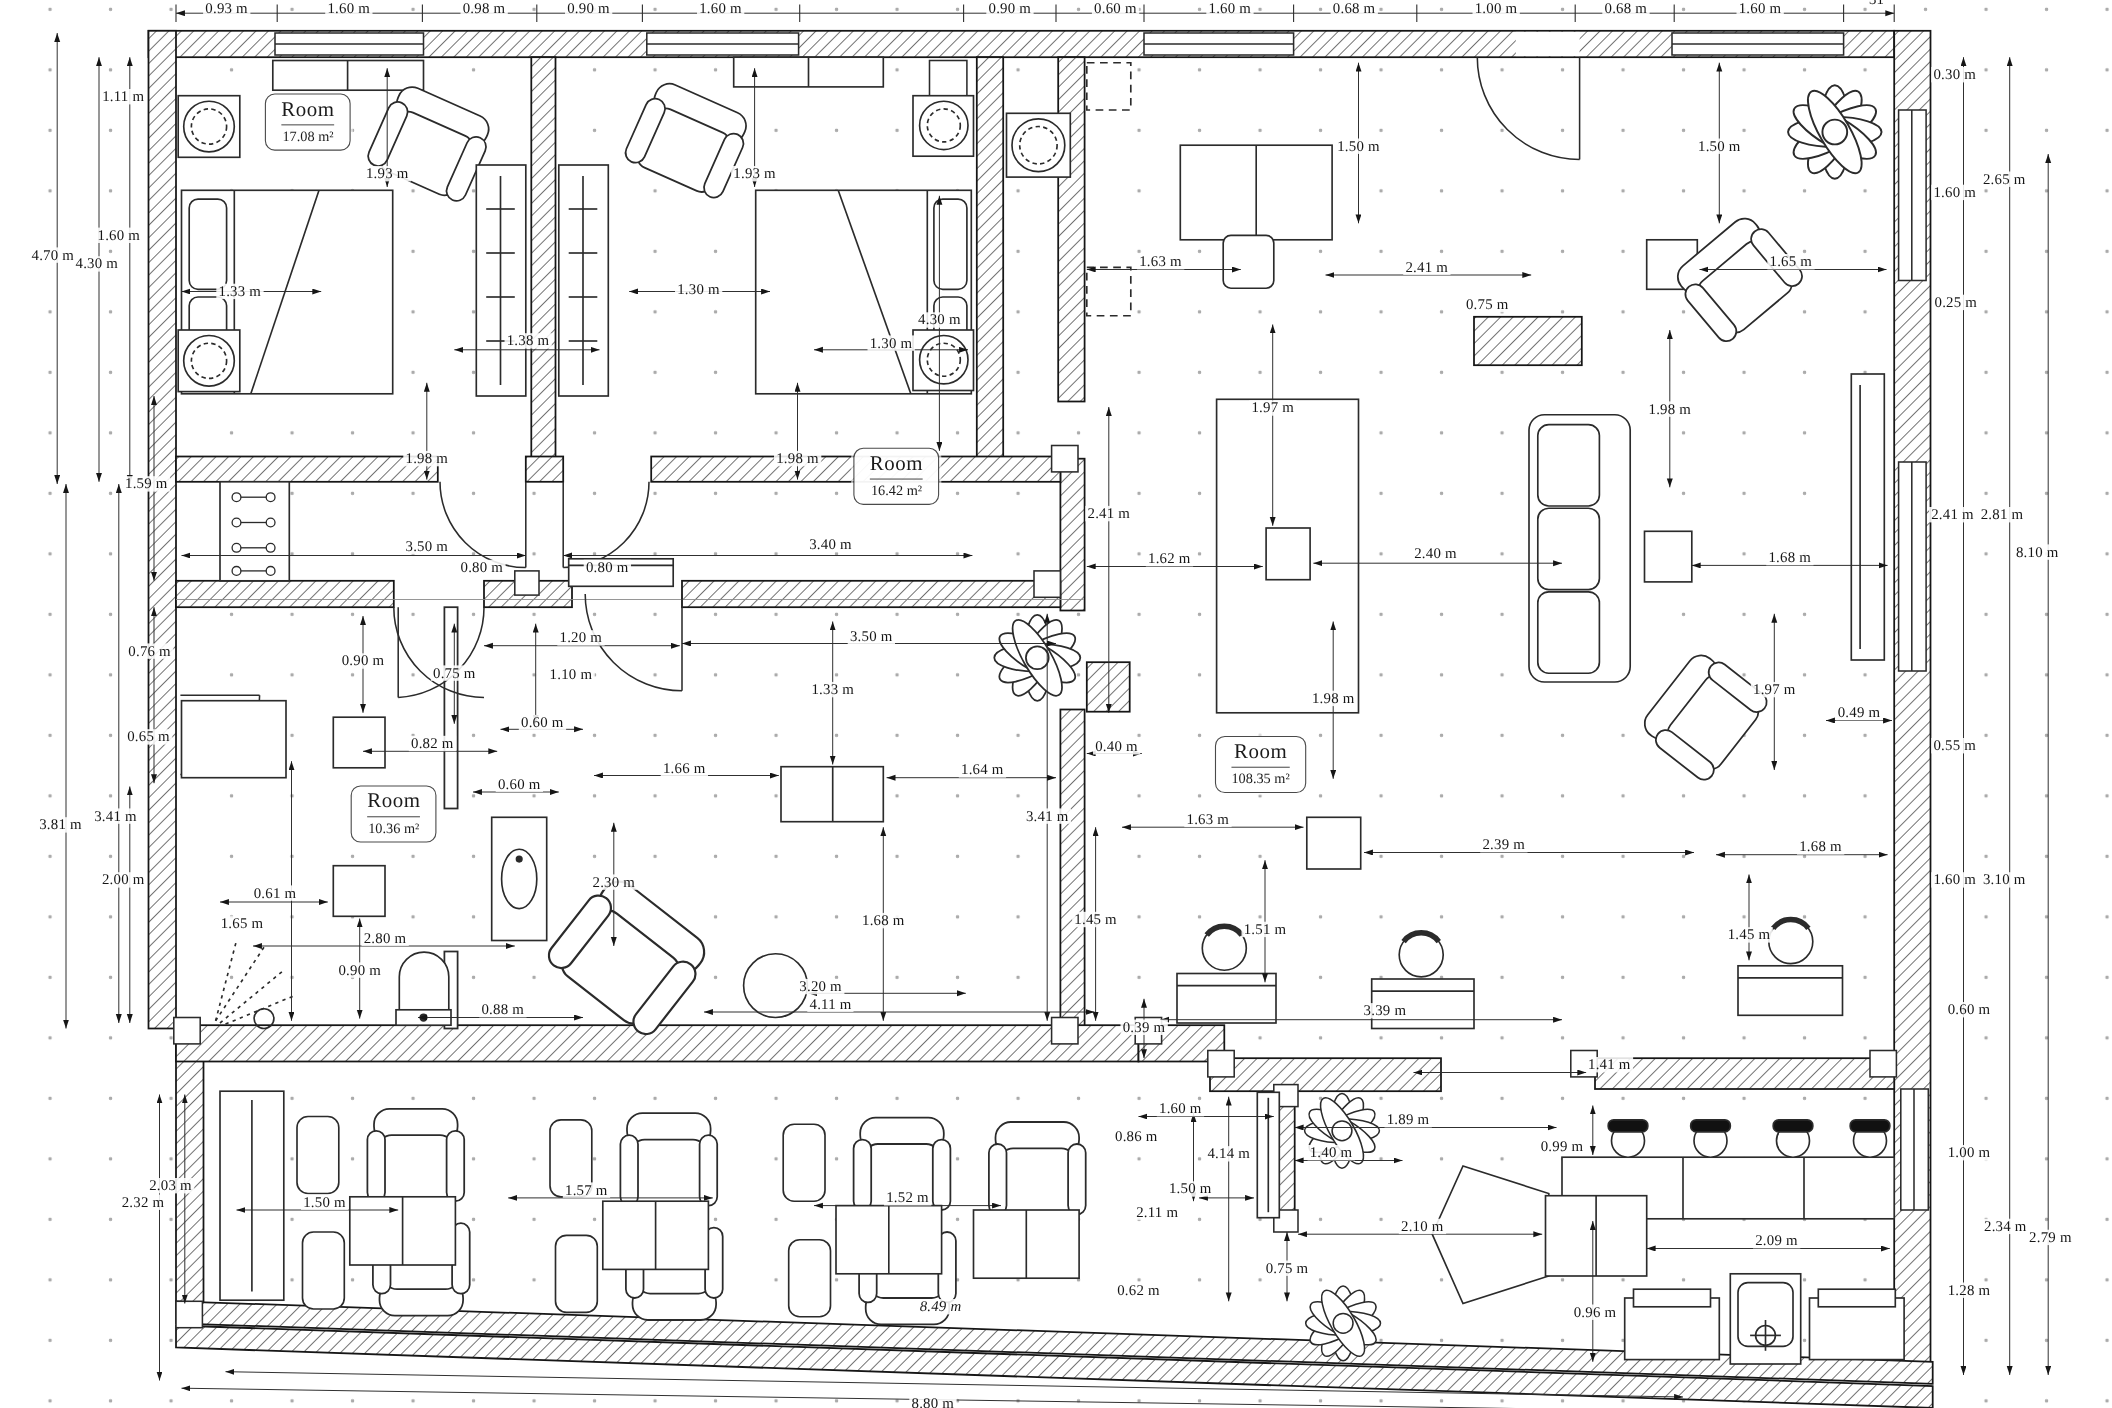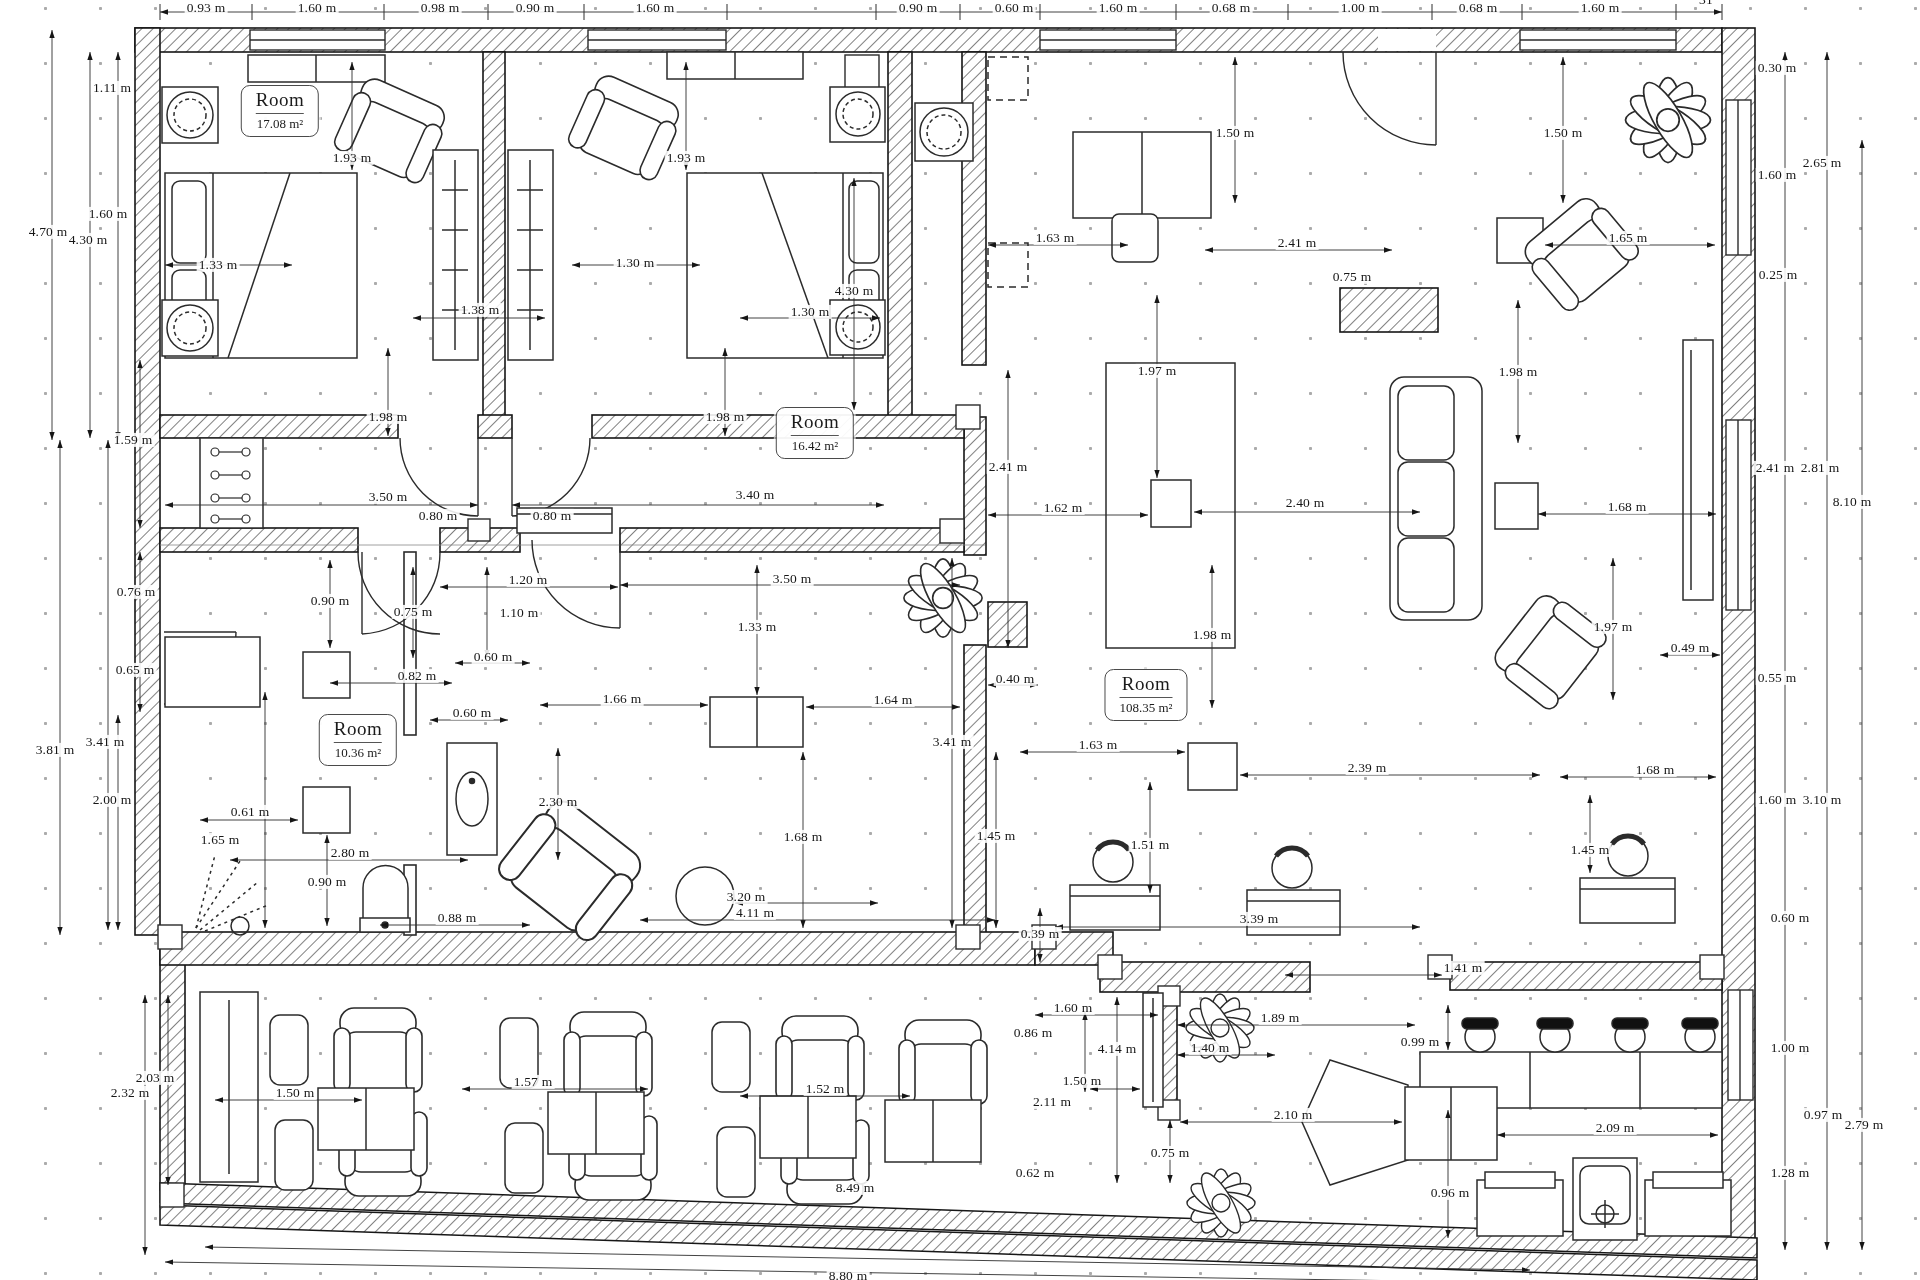--- a/index.html
+++ b/index.html
@@ -572,21 +572,21 @@
       <span class="dim" style="left: 1778px; top: 275px;">0.25 m</span>
       <span class="dim" style="left: 1775px; top: 468px;">2.41 m</span>
       <span class="dim" style="left: 1820px; top: 468px;">2.81 m</span>
       <span class="dim" style="left: 1852px; top: 502px;">8.10 m</span>
       <span class="dim" style="left: 1690px; top: 648px;">0.49 m</span>
       <span class="dim" style="left: 1777px; top: 678px;">0.55 m</span>
       <span class="dim" style="left: 1777px; top: 800px;">1.60 m</span>
       <span class="dim" style="left: 1822px; top: 800px;">3.10 m</span>
       <span class="dim" style="left: 1790px; top: 918px;">0.60 m</span>
       <span class="dim" style="left: 1790px; top: 1048px;">1.00 m</span>
-      <span class="dim" style="left: 1823px; top: 1115px;">0.97 m</span>
+      <span class="dim" style="left: 1823px; top: 1115px;">2.34 m</span>
       <span class="dim" style="left: 1864px; top: 1125px;">2.79 m</span>
       <span class="dim" style="left: 1790px; top: 1173px;">1.28 m</span>
       <span class="dim" style="left: 352px; top: 158px;">1.93 m</span>
       <span class="dim" style="left: 218px; top: 265px;">1.33 m</span>
       <span class="dim" style="left: 480px; top: 310px;">1.38 m</span>
       <span class="dim" style="left: 388px; top: 417px;">1.98 m</span>
       <span class="dim" style="left: 388px; top: 497px;">3.50 m</span>
       <span class="dim" style="left: 438px; top: 516px;">0.80 m</span>
       <span class="dim" style="left: 686px; top: 158px;">1.93 m</span>
       <span class="dim" style="left: 635px; top: 263px;">1.30 m</span>
@@ -595,21 +595,21 @@
       <span class="dim" style="left: 725px; top: 417px;">1.98 m</span>
       <span class="dim" style="left: 755px; top: 495px;">3.40 m</span>
       <span class="dim" style="left: 552px; top: 516px;">0.80 m</span>
       <span class="dim" style="left: 528px; top: 580px;">1.20 m</span>
       <span class="dim" style="left: 330px; top: 601px;">0.90 m</span>
       <span class="dim" style="left: 413px; top: 612px;">0.75 m</span>
       <span class="dim" style="left: 487px; top: 613px; margin-left: 32px;">1.10 m</span>
       <span class="dim" style="left: 792px; top: 579px;">3.50 m</span>
       <span class="dim" style="left: 757px; top: 627px;">1.33 m</span>
       <span class="dim" style="left: 493px; top: 657px;">0.60 m</span>
-      <span class="dim" style="left: 393px; top: 676px; margin-left: 24px;">0.82 m</span>
+      <span class="dim" style="left: 393px; top: 676px;">0.82 m</span>
       <span class="dim" style="left: 472px; top: 713px;">0.60 m</span>
       <span class="dim" style="left: 622px; top: 699px;">1.66 m</span>
       <span class="dim" style="left: 893px; top: 700px;">1.64 m</span>
       <span class="dim" style="left: 250px; top: 812px;">0.61 m</span>
       <span class="dim" style="left: 220px; top: 840px;">1.65 m</span>
       <span class="dim" style="left: 350px; top: 853px;">2.80 m</span>
       <span class="dim" style="left: 327px; top: 882px;">0.90 m</span>
       <span class="dim" style="left: 457px; top: 918px;">0.88 m</span>
       <span class="dim" style="left: 558px; top: 802px;">2.30 m</span>
       <span class="dim" style="left: 706px; top: 897px; margin-left: 40px;">3.20 m</span>
@@ -649,21 +649,21 @@
       <span class="dim" style="left: 1170px; top: 1153px;">0.75 m</span>
       <span class="dim" style="left: 1210px; top: 1048px;">1.40 m</span>
       <span class="dim" style="left: 1280px; top: 1018px;">1.89 m</span>
       <span class="dim" style="left: 1420px; top: 1042px;">0.99 m</span>
       <span class="dim" style="left: 1293px; top: 1115px;">2.10 m</span>
       <span class="dim" style="left: 1615px; top: 1128px;">2.09 m</span>
       <span class="dim" style="left: 1450px; top: 1193px;">0.96 m</span>
       <span class="dim" style="left: 295px; top: 1093px;">1.50 m</span>
       <span class="dim" style="left: 533px; top: 1082px;">1.57 m</span>
       <span class="dim" style="left: 825px; top: 1089px;">1.52 m</span>
-      <span class="dim" style="left: 855px; top: 1188px;">8.49 m</span>
+      <span class="dim" style="left: 855px; top: 1188px; font-style: italic;">8.49 m</span>
       <span class="dim" style="left: 848px; top: 1276px;">8.80 m</span>
       <div class="room-box" style="left: 280px; top: 111px;">
         <div class="room-name">Room</div>
         <div class="room-area">17.08 m²</div>
       </div>
       <div class="room-box" style="left: 815px; top: 433px;">
         <div class="room-name">Room</div>
         <div class="room-area">16.42 m²</div>
       </div>
       <div class="room-box" style="left: 1146px; top: 695px;">

